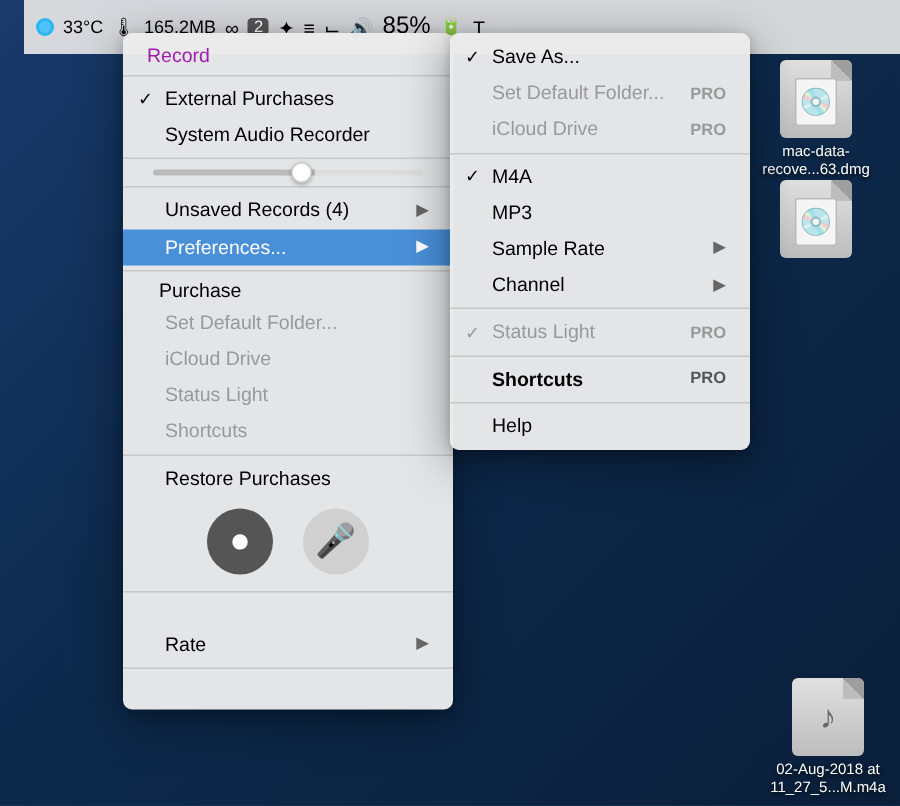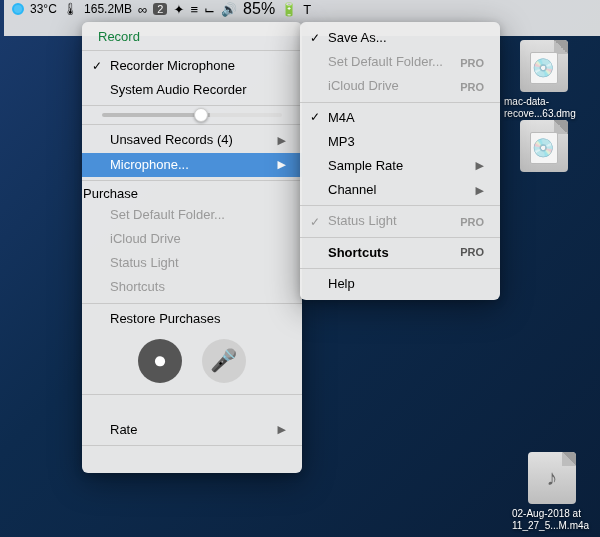--- a/index.html
+++ b/index.html
@@ -15,25 +15,25 @@
     
     .desktop {
       position: absolute;
       top: 0; left: 0; right: 0; bottom: 0;
       background: linear-gradient(135deg, #1a3a6c 0%, #0d2b4e 40%, #0a1f3a 100%);
     }
 
     
     .menubar {
       position: absolute;
-      top: 0; left: 4px; right: 0;
+      top: 0; left: 16px; right: 0;
       height: 36px;
       background: rgba(230,230,230,0.92);
       display: flex;
-      align-items: flex-start;
+      align-items: center;
       padding: 0 8px;
       font-size: 12px;
       gap: 8px;
       z-index: 100;
     }
     .menubar-left {
       display: flex;
       align-items: center;
       gap: 6px;
     }
@@ -49,21 +49,21 @@
       position: absolute;
       display: flex;
       flex-direction: column;
       align-items: center;
       width: 80px;
       gap: 4px;
     }
     .desktop-icon .icon-label {
       color: white;
       font-size: 10px;
-      text-align: left;
+      text-align: center;
       text-shadow: 0 1px 3px rgba(0,0,0,0.8);
       word-break: break-word;
       line-height: 1.2;
     }
 
     
     .dmg-icon {
       width: 48px;
       height: 52px;
       background: linear-gradient(180deg, #e0e0e0 0%, #bdbdbd 100%);
@@ -171,21 +171,21 @@
     .pro-badge {
       font-size: 11px;
       font-weight: bold;
       color: #999;
     }
 
     
     .menu-header {
       padding: 3px 16px 3px 16px;
       font-size: 13px;
-      color: #15803d;
+      color: #a21caf;
       font-weight: normal;
     }
 
     
     .menu-volume {
       padding: 4px 20px;
       display: flex;
       align-items: center;
     }
     .volume-slider-track {
@@ -294,21 +294,21 @@
   <span class="icon-label">02-Aug-2018 at 11_27_5...M.m4a</span>
 </div>
 
 <div class="main-menu">
 
   <div class="menu-header">Record</div>
   <div class="menu-separator"></div>
 
   <div class="menu-item">
     <span class="menu-check">✓</span>
-    <span>Recorder Microphone</span>
+    <span>External Purchases</span>
   </div>
 
   <div class="menu-item">
     <span>System Audio Recorder</span>
   </div>
 
   <div class="menu-separator"></div>
 
   <div class="menu-volume">
     <div class="volume-slider-track">
@@ -317,27 +317,27 @@
   </div>
 
   <div class="menu-separator"></div>
 
   <div class="menu-item">
     <span>Unsaved Records (4)</span>
     <span class="menu-arrow">▶</span>
   </div>
 
   <div class="menu-item highlighted">
-    <span>Microphone...</span>
+    <span>Preferences...</span>
     <span class="menu-arrow">▶</span>
   </div>
 
   <div class="menu-separator"></div>
 
-  <div class="purchase-label" style="padding-left:1px; color:#000; font-size:13px;">Purchase</div>
+  <div class="purchase-label" style="padding-left:24px; color:#000; font-size:13px;">Purchase</div>
 
   <div class="menu-item disabled">
     <span>Set Default Folder...</span>
   </div>
 
   <div class="menu-item disabled">
     <span>iCloud Drive</span>
   </div>
 
   <div class="menu-item disabled">

